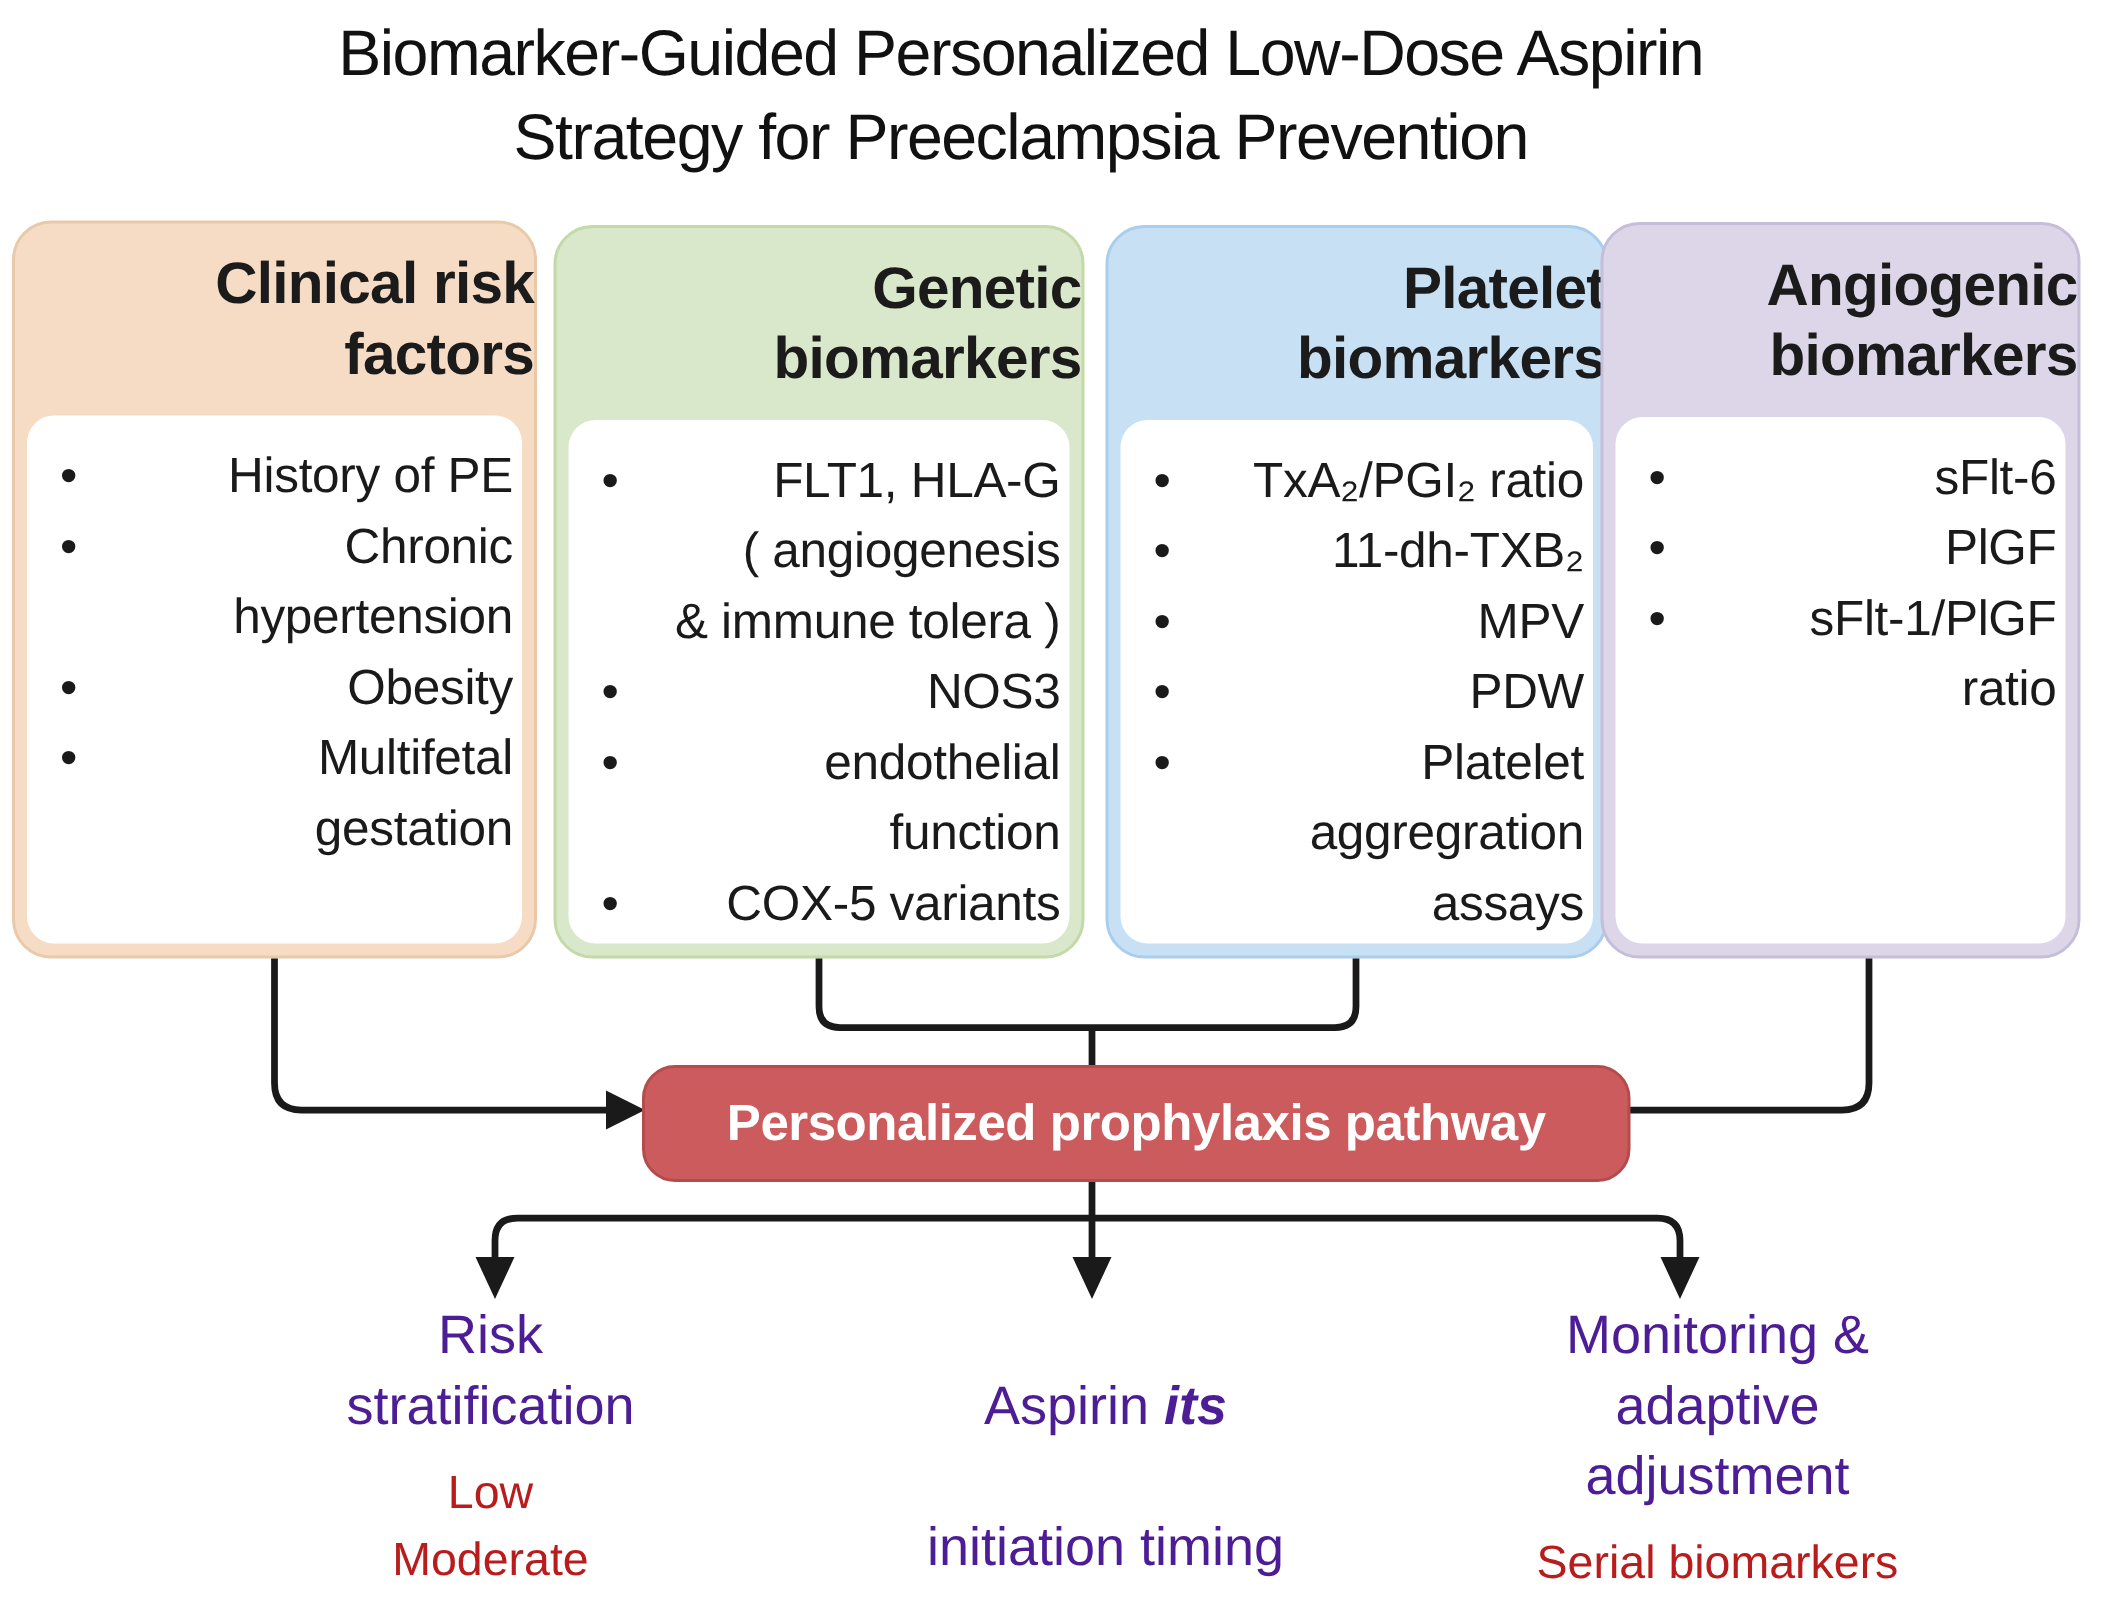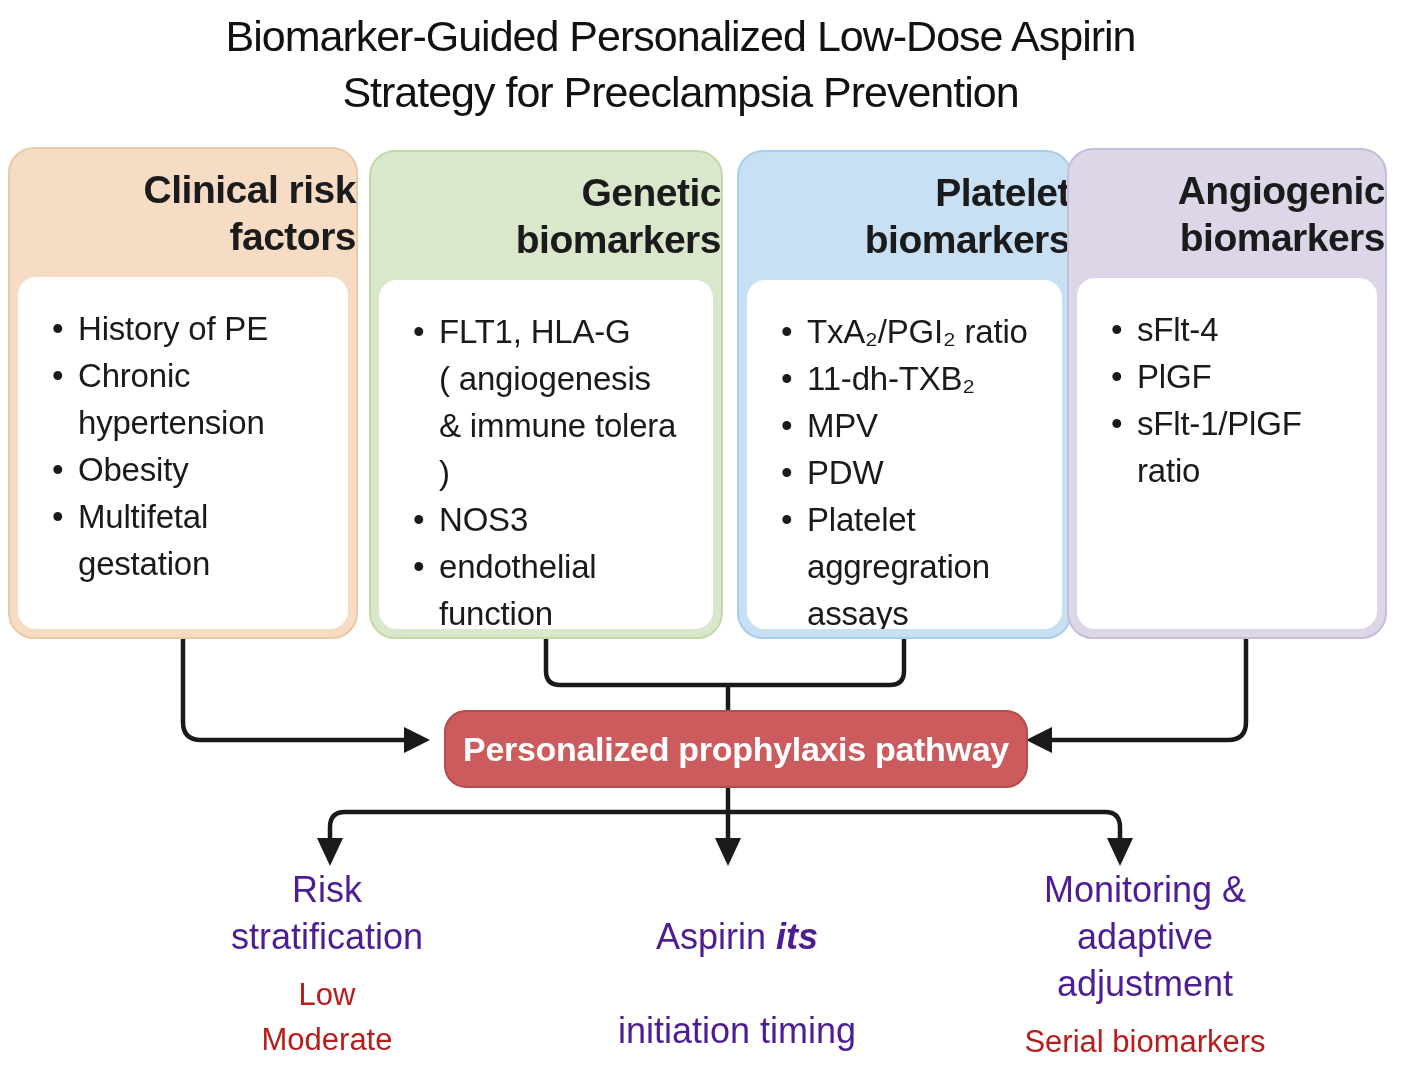--- a/index.html
+++ b/index.html
@@ -20,34 +20,34 @@
   .box4{left:1067px;top:148px;width:320px;height:491px;}
   .box-title{
     position:absolute;left:0;right:0;top:0;height:128px;padding-top:17px;
     text-align:right;font-weight:bold;font-size:39px;line-height:47px;
     letter-spacing:-0.5px;color:#1b1b1b;white-space:pre-line;
   }
   .panel{
     position:absolute;left:8px;right:8px;top:128px;bottom:8px;
     background:#ffffff;border-radius:18px;overflow:hidden;
   }
-  .bullets{list-style:none;margin:12px;padding:16px 6px 0 22px;}
+  .bullets{list-style:none;margin:0;padding:16px 6px 0 22px;text-align:right;}
   .bullets li{
     position:relative;padding-left:26px;font-size:33px;line-height:47px;
     letter-spacing:-0.2px;
   }
   .bullets li::before{content:"\2022";position:absolute;left:0;top:0;}
   .btxt{white-space:pre-line;}
   
   .arrows{position:absolute;left:0;top:0;width:1417px;height:1072px;}
   .arrows path{stroke:#1a1a1a;stroke-width:4.5;fill:none;}
   .arrows polygon{fill:#1a1a1a;stroke:none;}
   
   .pathway{
-    position:absolute;left:444px;top:710px;width:584px;height:78px;
+    position:absolute;left:428px;top:710px;width:659px;height:78px;
     border-radius:22px;border:2px solid transparent;box-sizing:border-box;
     display:flex;align-items:center;justify-content:center;
     font-weight:bold;font-size:34px;letter-spacing:-0.3px;
   }
   
   .outcome{position:absolute;text-align:center;transform:translateX(-50%);white-space:nowrap;}
   .outcome1{left:327px;top:866px;}
   .outcome2{left:737px;top:866px;}
   .outcome3{left:1145px;top:866px;}
   .outcome-heading{font-size:36px;line-height:47px;color:#4c1d95;white-space:pre-line;}
@@ -110,21 +110,21 @@
 assays</span></li>
       </ul>
     </div>
   </div>
 
   <div class="box box4" style="background-color: rgb(220, 214, 232); border-color: rgb(198, 189, 217);">
     <div class="box-title">Angiogenic
 biomarkers</div>
     <div class="panel">
       <ul class="bullets">
-        <li><span class="btxt">sFlt-4</span></li>
+        <li><span class="btxt">sFlt-6</span></li>
         <li><span class="btxt">PlGF</span></li>
         <li><span class="btxt">sFlt-1/PlGF
 ratio</span></li>
       </ul>
     </div>
   </div>
 
   <svg class="arrows" viewBox="0 0 1417 1072" xmlns="http://www.w3.org/2000/svg" aria-hidden="true">
     <path d="M 183 639 V 722 Q 183 740 201 740 H 404"></path>
     <polygon points="404,727 404,753 430,740"></polygon>

